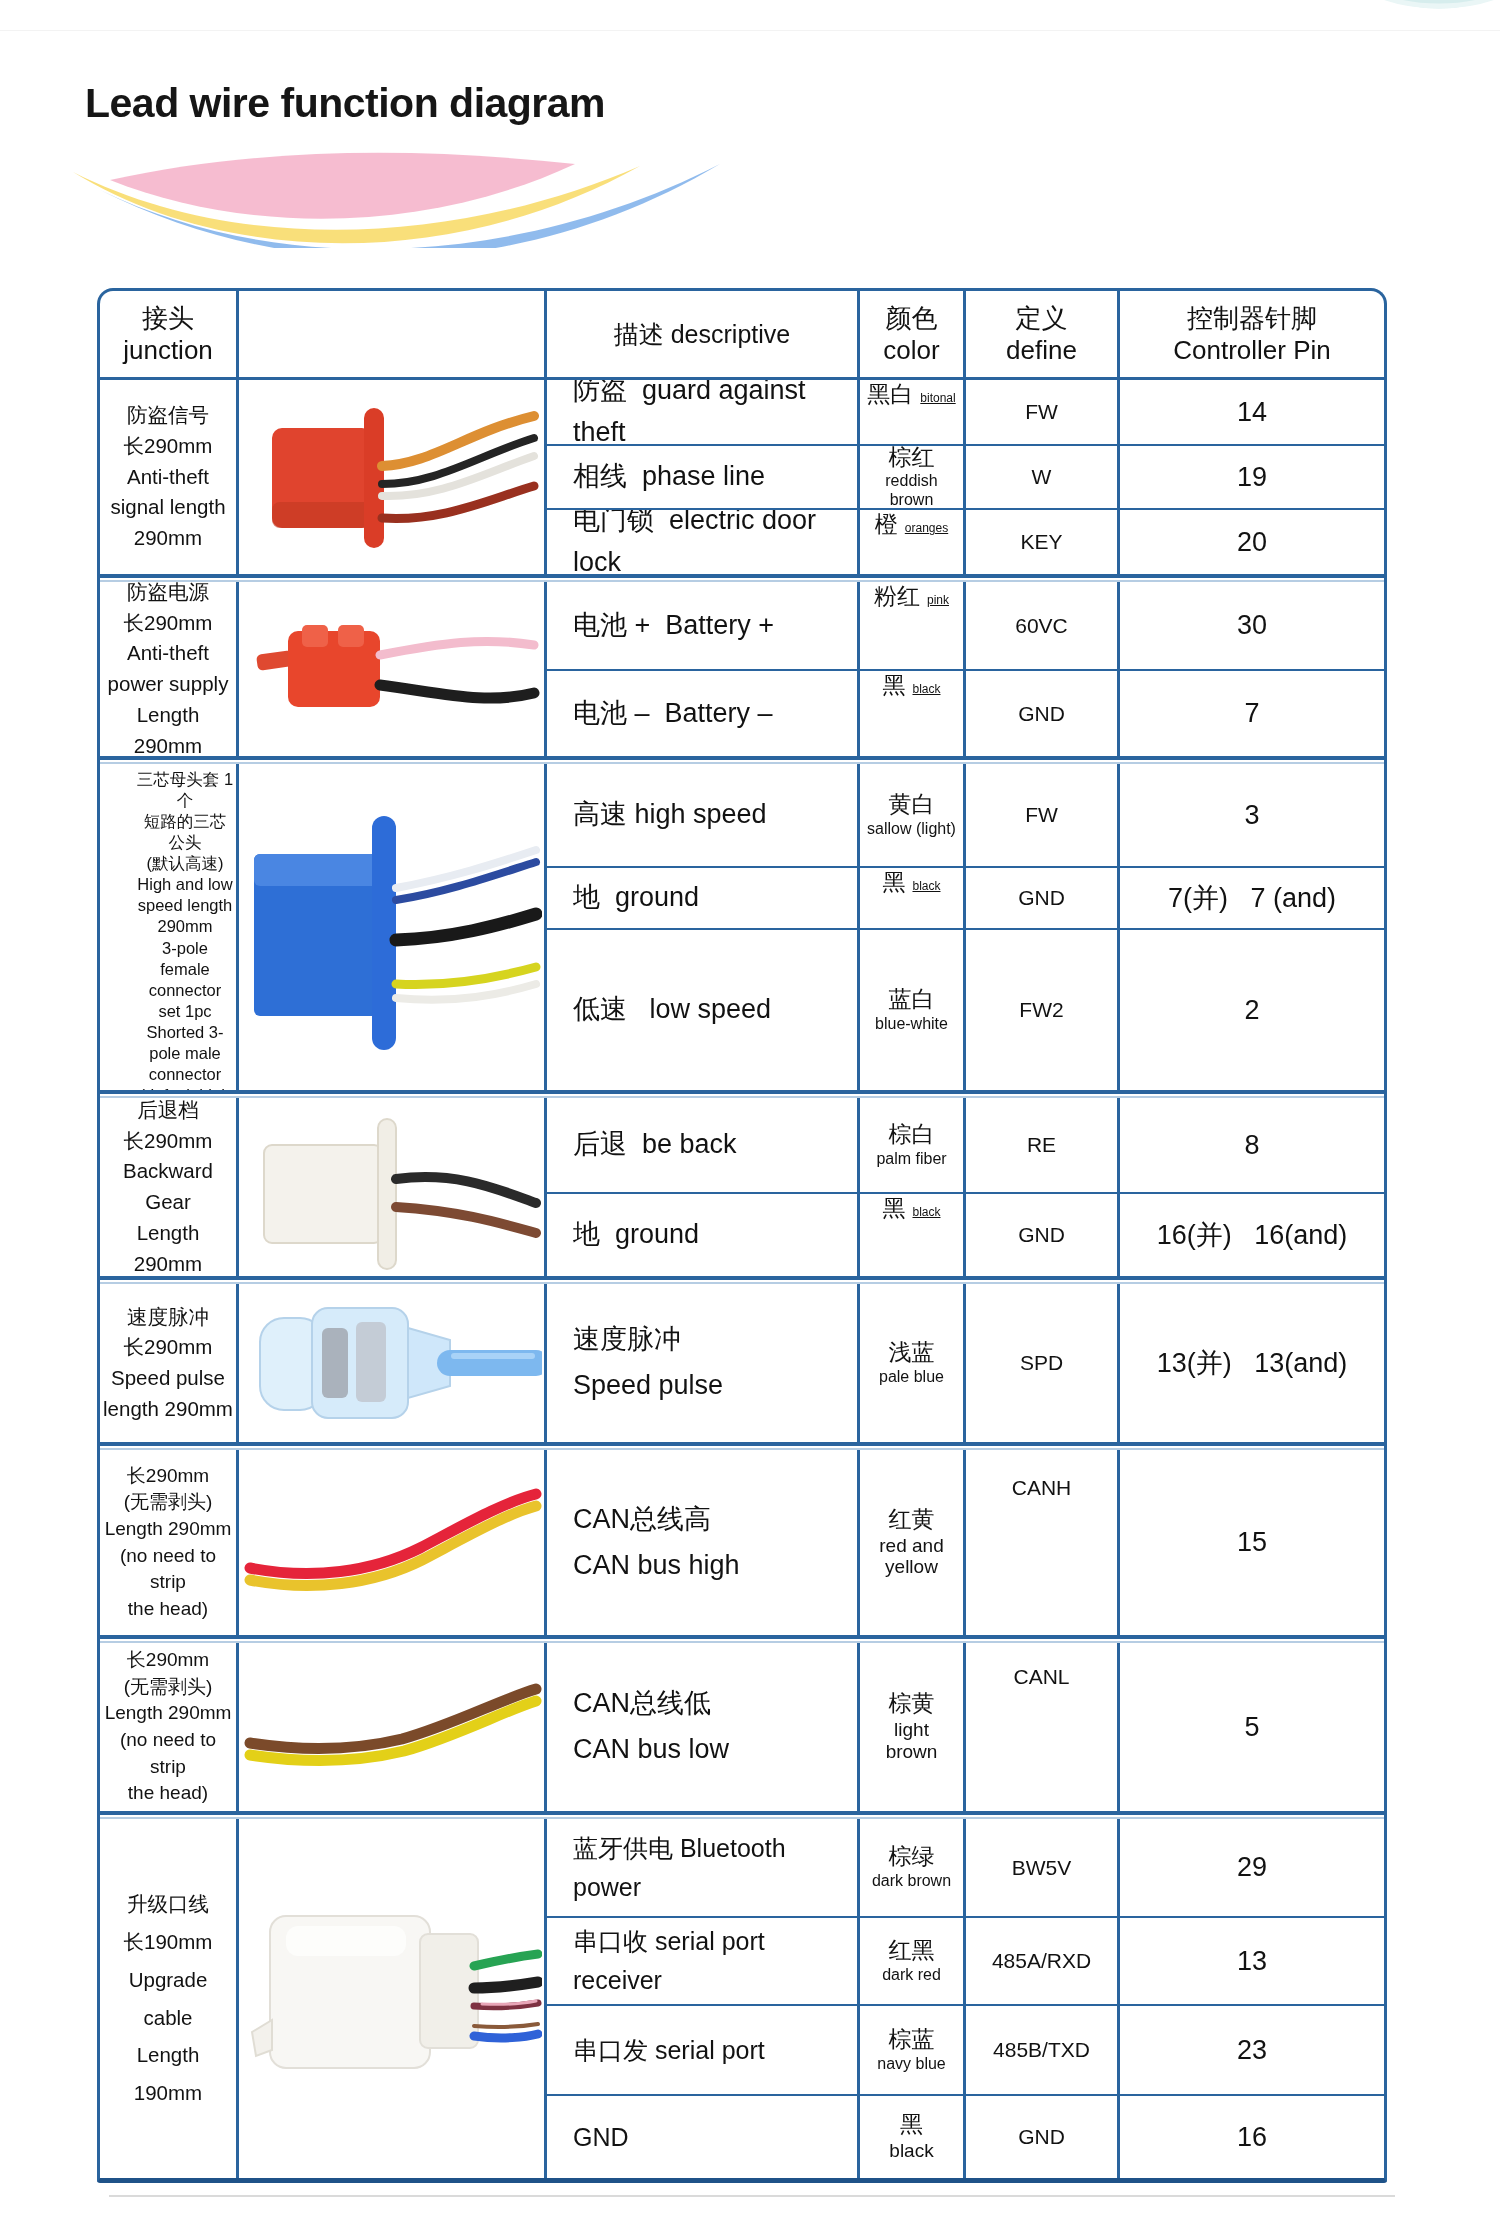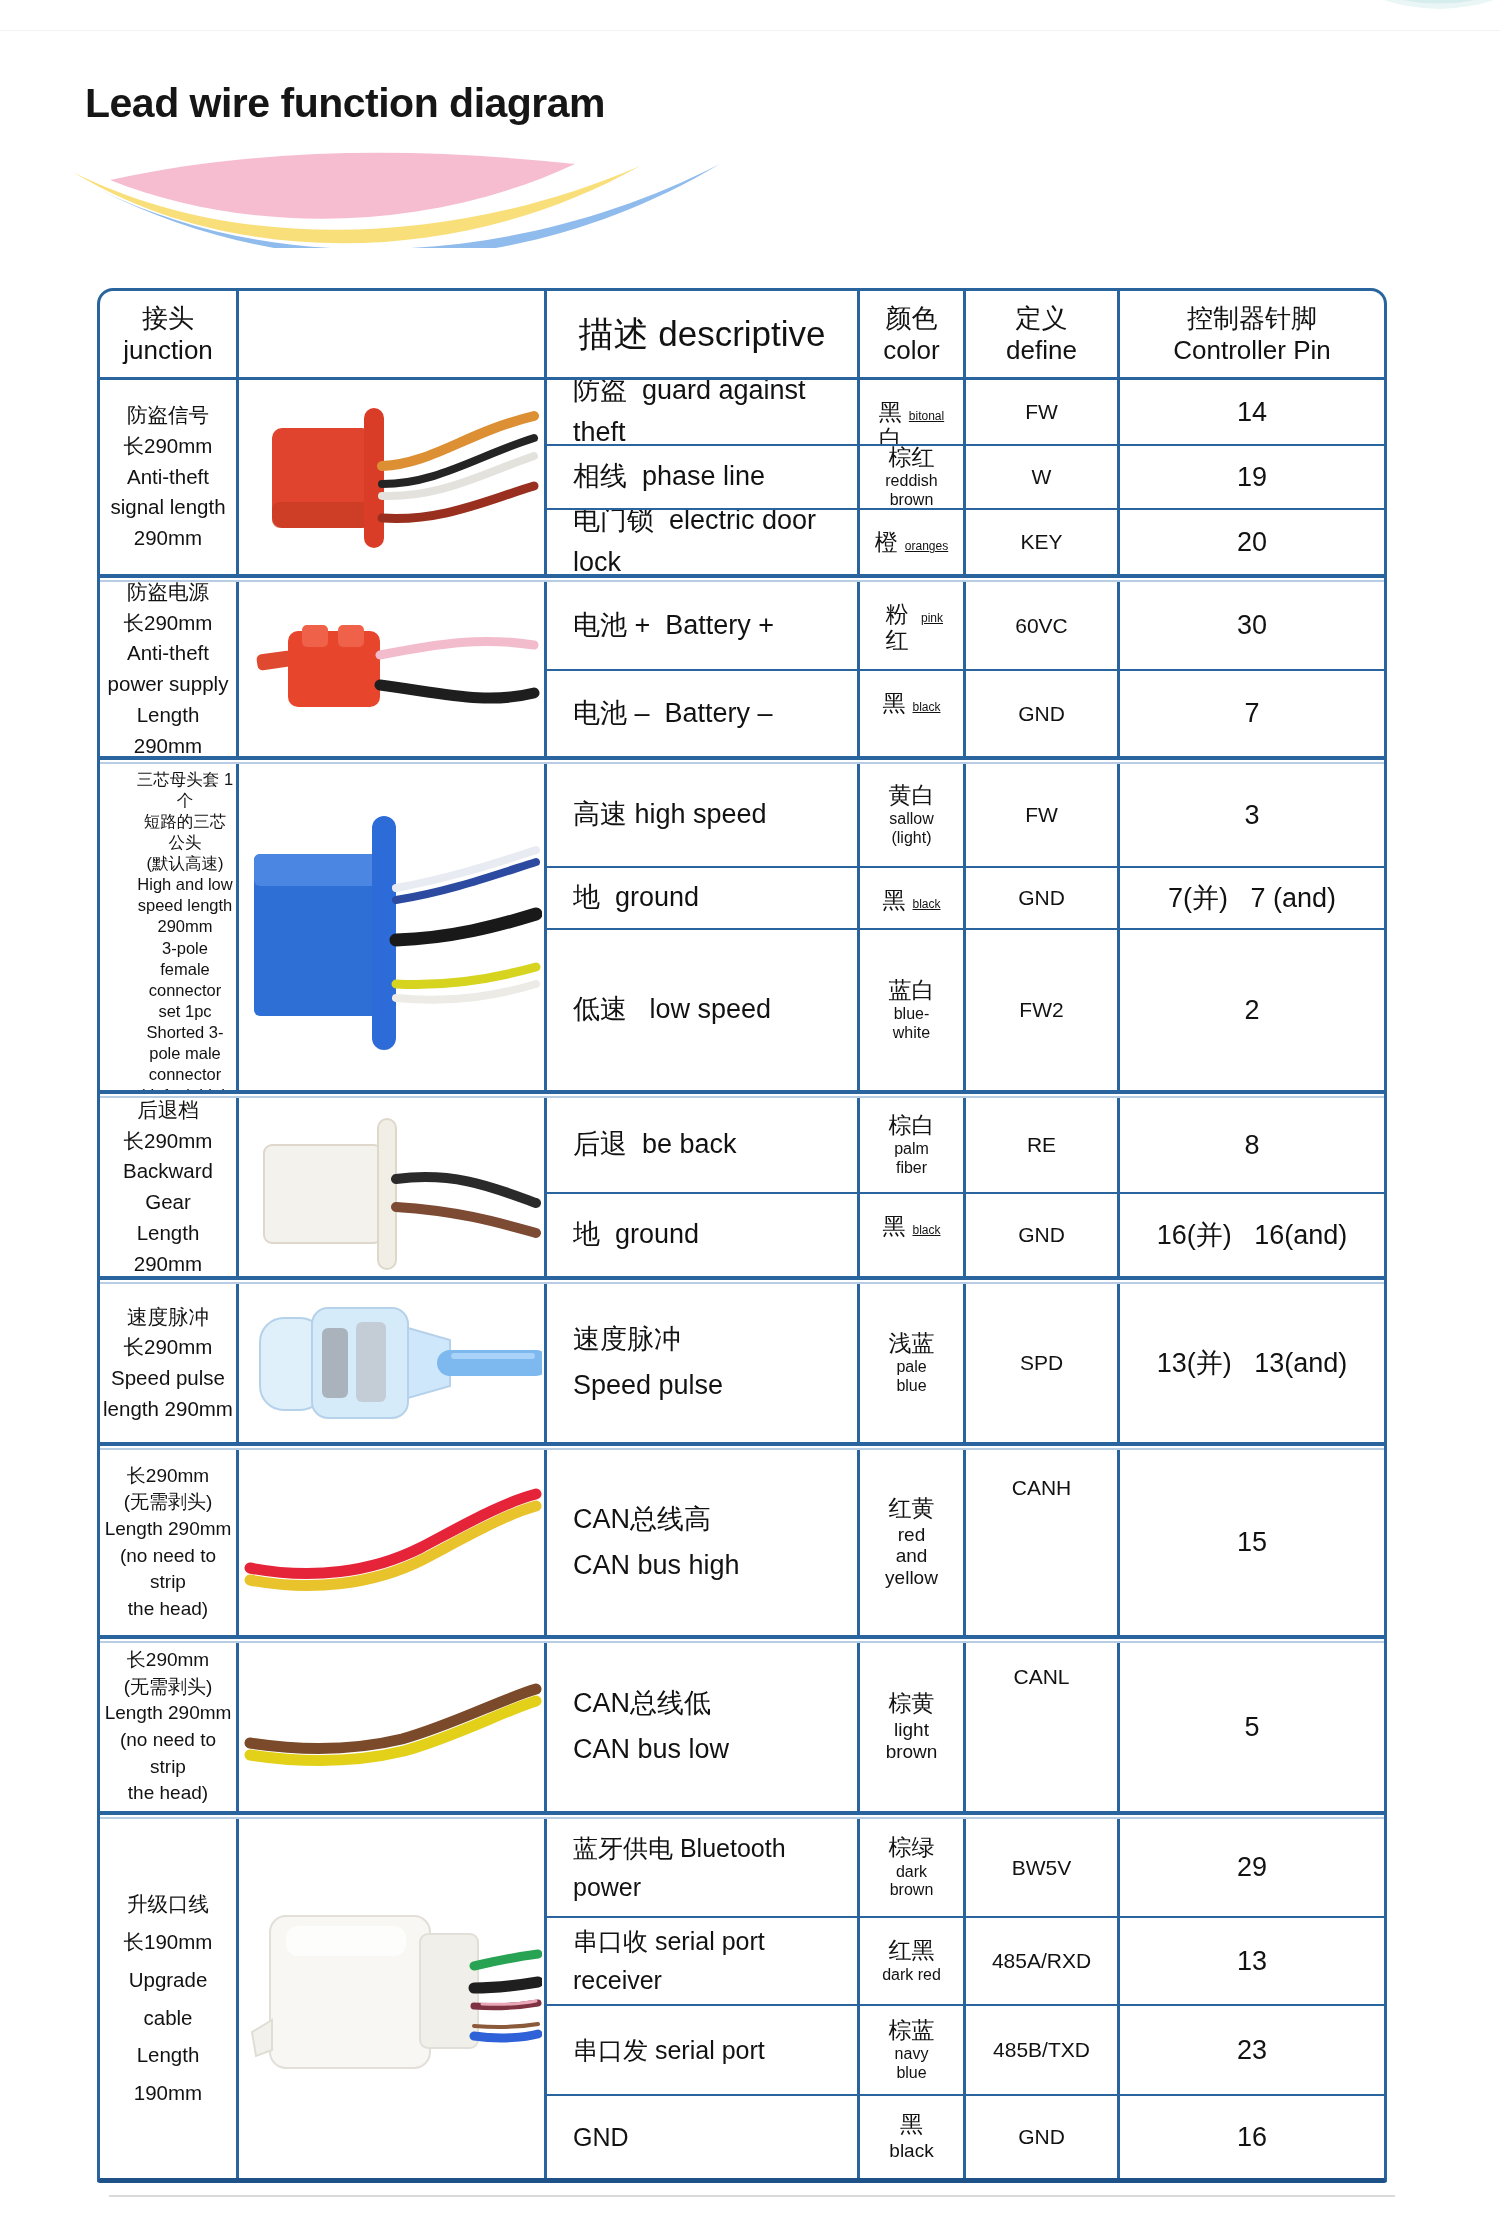--- a/index.html
+++ b/index.html
@@ -19,31 +19,31 @@
   .sep{height:8px;background:linear-gradient(#2a649e 0 4px,#fff 4px 6px,#b6cde3 6px 8px);}
   .sep-thin{height:3px;background:var(--b);}
   .shadow-line{position:absolute;left:109px;top:2195px;width:1286px;height:2px;background:#dadada;}
 
   .c{display:flex;align-items:center;justify-content:center;text-align:center;white-space:pre-line;
      box-sizing:border-box;min-width:0;overflow:hidden;}
   .bl{border-left:3px solid var(--b);}
   .bt{border-top:2px solid var(--b);}
 
   .hcell{flex-direction:column;font-size:26px;line-height:1.25;}
-  .hone{font-size:35px;text-align:center;}
+  .hone{font-size:25px;text-align:center;}
 
   .j{font-size:20.5px;line-height:1.5;padding:4px 2px;}
   .jz-s{font-size:16.5px;line-height:1.28;padding-left:36px;}
   .jz-m{font-size:19px;line-height:1.4;}
   .jz-w{line-height:1.85;}
 
   .d{justify-content:flex-start;text-align:left;padding-left:26px;font-size:27px;line-height:1.55;}
   .d-sm{font-size:25px;}
 
-  .colc{flex-direction:column;gap:2px;line-height:1.12;padding:20px;}
+  .colc{flex-direction:column;gap:2px;line-height:1.12;padding:2px;}
   .colc .zh{font-size:23px;}
   .colc .en{font-size:16px;white-space:pre-line;line-height:1.15;}
   .colc.inline{flex-direction:row;gap:7px;align-items:baseline;}
   .colc.inline .en{font-size:12px;text-decoration:underline;}
   .colc.enlg .en{font-size:19px;}
 
   .def{font-size:21px;}
   .pin{font-size:27px;}
   svg{display:block;}
 </style>

